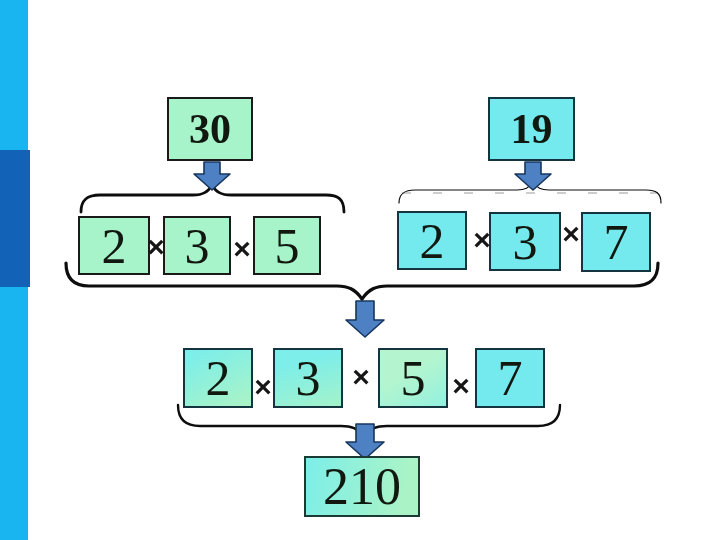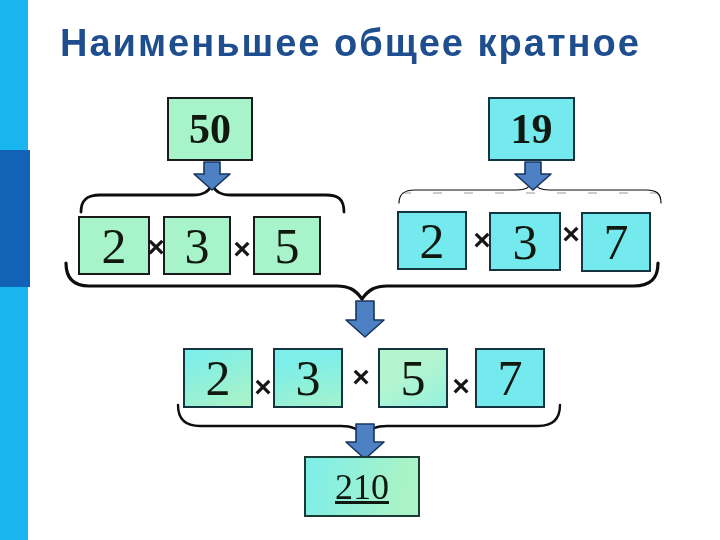--- a/index.html
+++ b/index.html
@@ -46,61 +46,59 @@
     font-size:42px;font-weight:bold;
   }
   .mint{background:var(--mint_fill,#a8f4ca);border:2px solid var(--mint_border,#1a1a1a);}
   .cyan{background:var(--cyan_fill,#74e9ee);border:2px solid var(--cyan_border,#14353f);}
   .factor{font-size:50px;font-weight:normal;}
   .combined-2{background:linear-gradient(155deg,var(--grad_cyan,#7deee9) 10%,var(--grad_mint,#a9f3c7) 95%);border:2px solid var(--cyan_border,#14353f);}
   .combined-3{background:linear-gradient(165deg,var(--grad_cyan,#7deee9) 25%,var(--grad_mint,#a9f3c7) 110%);border:2px solid var(--cyan_border,#14353f);}
   .combined-5{background:linear-gradient(150deg,var(--grad_mint_light,#b4f5cf) 40%,var(--grad_cyan,#7deee9) 140%);border:2px solid var(--cyan_border,#14353f);}
   .combined-7{background:var(--cyan_fill,#74e9ee);border:2px solid var(--cyan_border,#14353f);}
   .result{
-    font-size:36px;
+    font-size:52px;
     background:linear-gradient(100deg,var(--grad_cyan,#7deee9) 0%,var(--grad_mint,#a9f3c7) 85%);
     border:2px solid var(--result_border,#1a3a33);
-    text-decoration:underline;
   }
   .times{
     position:absolute;width:36px;height:40px;
     display:flex;align-items:center;justify-content:center;
     font-family:"Liberation Sans",sans-serif;
     font-size:30px;font-weight:bold;
     color:var(--times_text,#161616);
   }
 </style>
 </head>
 <body>
 
 <div class="slide">
 
   <div class="stripe-light"></div>
   <div class="stripe-dark"></div>
 
-  <h1 class="title">Наименьшее общее кратное</h1>
 
   <svg class="overlay" viewBox="0 0 720 540">
 
     <path class="brace" stroke-width="2.8" d="M 81 212 C 81 199, 88 195, 100 195 L 193 195 C 203 195, 208 192, 212 185 C 216 192, 221 195, 231 195 L 326 195 C 338 195, 344 199, 344 212"></path>
 
     <path class="sketch" stroke-dasharray="9 22" d="M 402 193 L 658 193"></path>
     <path class="brace" stroke-width="1.2" d="M 399 203 C 399 193, 405 190, 415 190 L 517 190 C 525 190, 529 188, 533 182 C 537 188, 541 190, 549 190 L 646 190 C 656 190, 661 193, 661 203"></path>
 
     <path class="brace" stroke-width="3.2" d="M 66 263 C 66 279, 74 286, 89 286 L 337 286 C 348 286, 355 289, 362 299 C 369 289, 376 286, 387 286 L 634 286 C 650 286, 658 279, 658 263"></path>
 
     <path class="brace" stroke-width="2.4" d="M 178 405 C 178 419, 186 426, 200 426 L 341 426 C 351 426, 358 428, 364 437 C 370 428, 377 426, 387 426 L 538 426 C 552 426, 560 419, 560 405"></path>
 
     <path class="arrow" d="M 204 162 L 220 162 L 220 174 L 230 174 L 212 190 L 194 174 L 204 174 Z"></path>
     <path class="arrow" d="M 525 162 L 541 162 L 541 174 L 551 174 L 533 190 L 515 174 L 525 174 Z"></path>
     <path class="arrow" d="M 356 301 L 374 301 L 374 320 L 384 320 L 365 337 L 346 320 L 356 320 Z"></path>
     <path class="arrow" d="M 356 424 L 374 424 L 374 442 L 384 442 L 365 459 L 346 442 L 356 442 Z"></path>
   </svg>
 
-  <div class="num-box mint src" style="left:167px;top:97px;width:86px;height:64px">50</div>
+  <div class="num-box mint src" style="left:167px;top:97px;width:86px;height:64px">30</div>
   <div class="num-box cyan src" style="left:488px;top:97px;width:87px;height:64px">19</div>
 
   <div class="num-box mint factor" style="left:78px;top:216px;width:72px;height:59px">2</div>
   <div class="times" style="left:138px;top:227px">×</div>
   <div class="num-box mint factor" style="left:163px;top:216px;width:68px;height:59px">3</div>
   <div class="times" style="left:224px;top:229px">×</div>
   <div class="num-box mint factor" style="left:253px;top:216px;width:68px;height:59px">5</div>
 
   <div class="num-box cyan factor" style="left:397px;top:211px;width:70px;height:59px">2</div>
   <div class="times" style="left:464px;top:220px">×</div>

